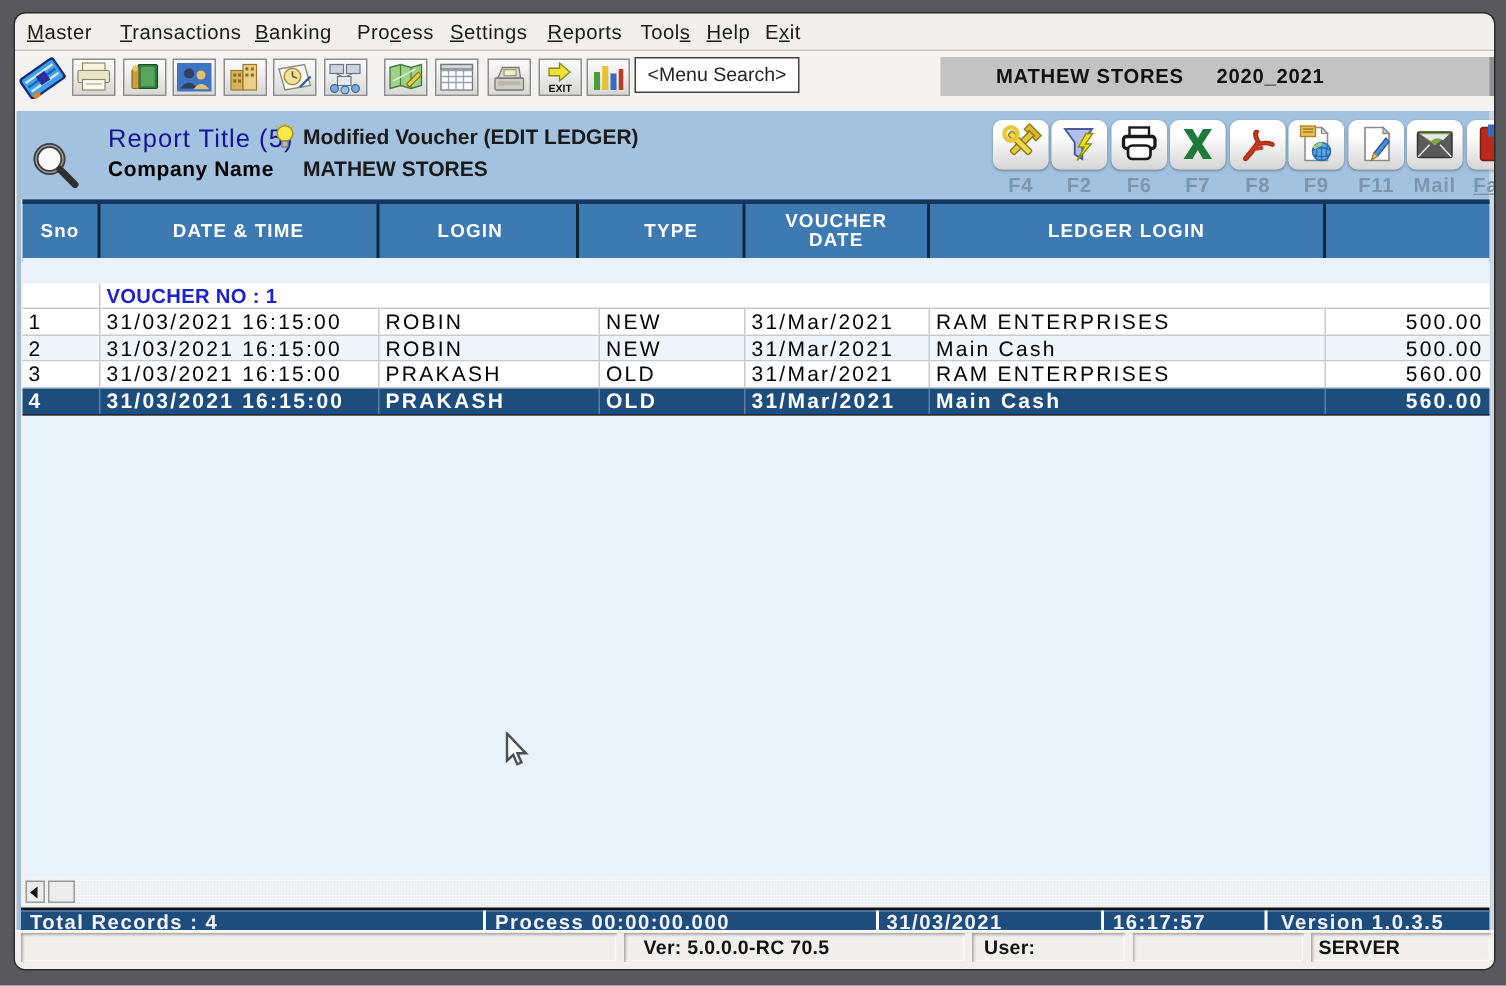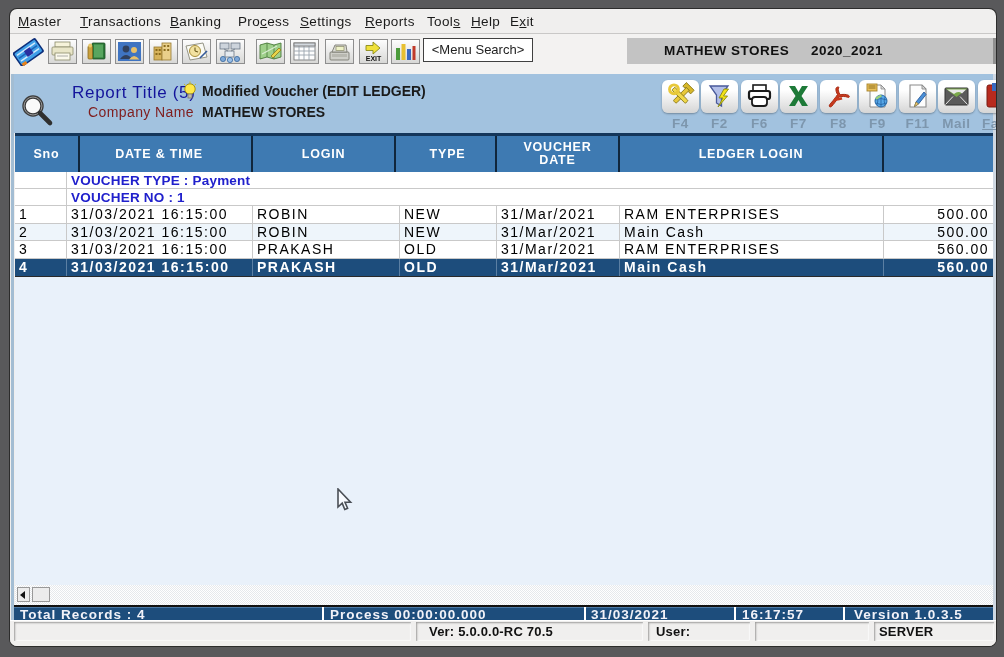--- a/index.html
+++ b/index.html
@@ -167,21 +167,21 @@
     <span class="abs" style="left:37px;top:5px;font-size:13.5px;font-weight:bold;color:#111;letter-spacing:0.5px;">MATHEW STORES</span>
     <span class="abs" style="left:184px;top:5px;font-size:13.5px;font-weight:bold;color:#111;letter-spacing:0.5px;">2020_2021</span>
   </div>
 
   <div class="abs" style="left:1px;top:65px;width:3px;height:547px;background:#a3bdd3;"></div>
   <div class="abs" style="left:983px;top:65px;width:3px;height:547px;background:#cfd8e2;"></div>
 
   <div class="abs" style="left:4px;top:65px;width:979px;height:59px;background:#a2c2df;">
     <div class="abs" style="left:58px;top:9px;font-size:17px;font-weight:normal;color:#14149b;letter-spacing:0.7px;">Report Title (5)</div>
     <div class="abs" style="left:188px;top:9px;font-size:14px;font-weight:bold;color:#1a1a1a;">Modified Voucher (EDIT LEDGER)</div>
-    <div class="abs" style="left:58px;top:30px;font-size:14px;font-weight:normal;color:#7f1d1d;letter-spacing:0.4px;margin-left:16px;">Company Name</div>
+    <div class="abs" style="left:58px;top:30px;font-size:14px;font-weight:bold;color:#000000;letter-spacing:0.4px;">Company Name</div>
     <div class="abs" style="left:188px;top:30px;font-size:14px;font-weight:bold;color:#1a1a1a;">MATHEW STORES</div>
 
     <svg class="abs" style="left:6px;top:20px;" width="42" height="36" viewBox="0 0 42 36">
       <circle cx="13" cy="12" r="9" fill="#fafafa" stroke="#3c3c3c" stroke-width="3.4"></circle>
       <circle cx="13" cy="12" r="9" fill="none" stroke="#9a9a9a" stroke-width="1"></circle>
       <line x1="20" y1="19" x2="30" y2="29" stroke="#2f2f2f" stroke-width="4.6" stroke-linecap="round"></line>
     </svg>
 
     <svg class="abs" style="left:168px;top:7px;" width="16" height="20" viewBox="0 0 16 20">
       <circle cx="8" cy="8" r="5.2" fill="#ffe84a" stroke="#a79410" stroke-width="1"></circle>
@@ -268,36 +268,30 @@
   <div class="hbtn" style="left:968px;">
     <svg width="37" height="33" viewBox="0 0 37 33">
       <rect x="9" y="5" width="14" height="22" rx="2" fill="#b82a1e" stroke="#7a1a10" stroke-width="1"></rect>
       <rect x="21" y="5" width="4" height="22" fill="#d84a3a"></rect>
       <rect x="14" y="3" width="4" height="8" fill="#3a6ac0"></rect>
     </svg>
   </div>
     <div class="hlbl" style="left:966px;"><u>Fav</u></div>
 
   <div class="abs" style="left:5px;top:124px;width:978px;height:39px;background:#3e7ab2;border-top:3px solid #14365a;box-sizing:content-box;">
-    <div class="hc" style="left:0;width:65px;">Sno</div>
+    <div class="hc" style="left:0;width:52px;">Sno</div>
     <div class="hc" style="left:52px;width:186px;">DATE &amp; TIME</div>
-    <div class="hc" style="left:238px;width:143px;">LOGIN</div>
+    <div class="hc" style="left:228px;width:143px;">LOGIN</div>
     <div class="hc" style="left:482px;width:123px;">VOUCHER<br>DATE</div>
     <div class="hc" style="left:385px;width:97px;">TYPE</div>
     <div class="hc" style="left:605px;width:264px;">LEDGER LOGIN</div>
   </div>
 
   <div class="abs" style="left:5px;top:163px;width:978px;height:413px;background:#e9f1fa;"></div>
 
-  <div class="row" style="top:163px;height:17px;background:#fff;border-bottom:1px solid #c9c9c9;box-sizing:border-box;">
-    <div class="cell" style="left:0;width:52px;"></div>
-    <div class="cell" style="left:52px;width:926px;border-right:none;">
-        <b style="color:#2020cc;font-size:13.5px;letter-spacing:0.2px;">VOUCHER TYPE : Payment</b>
-      </div>
-  </div>
   <div class="row" style="top:180px;height:17px;background:#fff;border-bottom:1px solid #c9c9c9;box-sizing:border-box;">
     <div class="cell" style="left:0;width:52px;"></div>
     <div class="cell" style="left:52px;width:926px;border-right:none;">
         <b style="color:#2020cc;font-size:13.5px;letter-spacing:0.2px;">VOUCHER NO : 1</b>
       </div>
   </div>
 
   <div class="row" style="top:197px;height:17.5px;background:#fff;border-bottom:1px solid #c9c9c9;box-sizing:border-box;">
     <div class="cell" style="left:0;width:52px;">1</div>
     <div class="cell" style="left:52px;width:186px;">31/03/2021 16:15:00</div>

